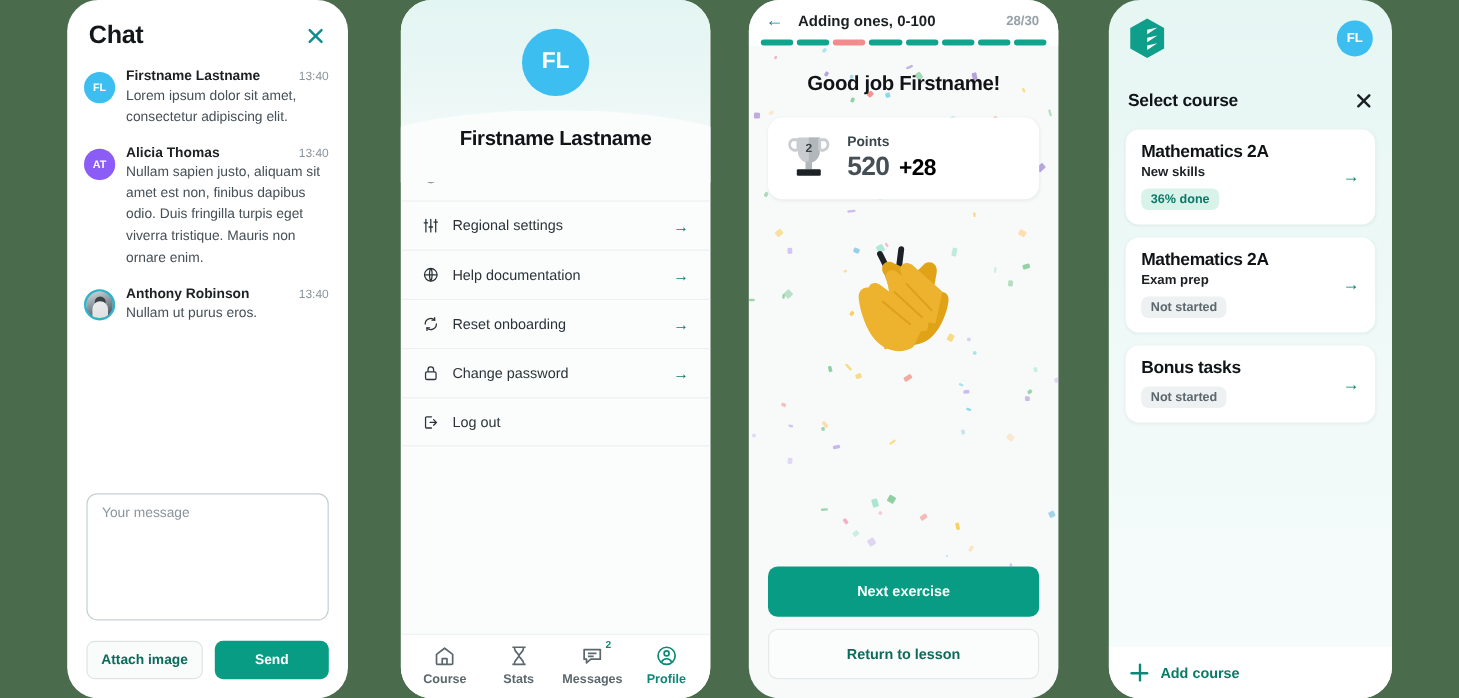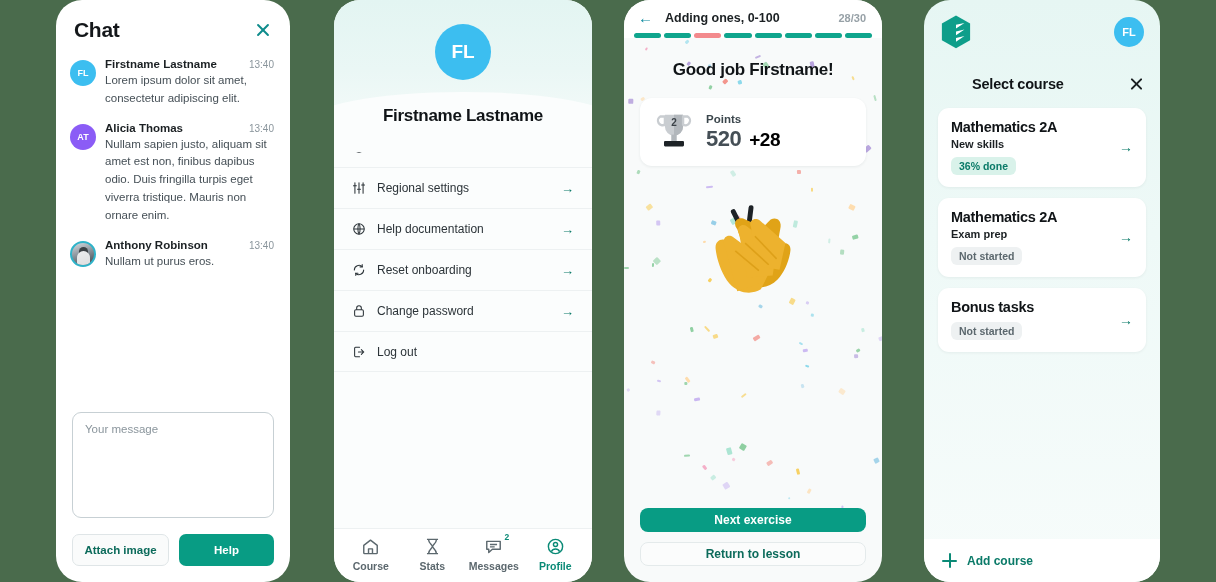--- a/index.html
+++ b/index.html
@@ -163,21 +163,21 @@
     margin-top: 10px; padding: 8px 14px; display: flex; align-items: center;
     background: #fbfbfa; border-radius: 12px;
   }
   .level-left { flex: 1; display: flex; align-items: baseline; gap: 6px; }
   .level-num { font-size: 15px; font-weight: bold; color: #3b464c; }
   .level-txt { font-size: 11.5px; color: #3b464c; }
   .clap { text-align: center; margin-top: 24px; position: relative; z-index: 2; }
   .clap svg { width: 118px; height: 118px; }
   .done-foot { padding: 0 16px 16px 16px; position: relative; z-index: 3; }
   .big-btn {
-    width: 100%; height: 24px; border-radius: 8px; font-size: 12px; font-weight: bold;
+    width: 100%; height: 42px; border-radius: 8px; font-size: 12px; font-weight: bold;
     display: flex; align-items: center; justify-content: center; cursor: pointer; border: none;
     font-family: "Liberation Sans", sans-serif;
   }
   .big-btn.primary { background: #089c84; color: #fff; }
   .big-btn.ghost { background: #fbfcfc; border: 1px solid #e4eaeb; color: #0c6b5b; margin-top: 10px; }
 
   
   #panel-course {
     left: 924px; width: 236px;
     background: linear-gradient(180deg,#e6f6f3 0%,#eef9f7 40%,#f7fcfb 100%);
@@ -186,21 +186,20 @@
   .cs-top { display: flex; align-items: center; justify-content: space-between; padding: 14px 16px 0 16px; }
   .logo { width: 32px; height: 36px; }
   .cs-avatar {
     width: 30px; height: 30px; border-radius: 50%; background: #3cbef0;
     color: #fff; font-size: 11px; font-weight: bold;
     display: flex; align-items: center; justify-content: center;
   }
   .cs-headrow {
     display: flex; align-items: center; justify-content: space-between;
     padding: 26px 16px 0 16px;
-    margin-left: 32px;
   }
   .cs-title { font-size: 14.5px; font-weight: bold; color: #101417; letter-spacing: -.2px; }
   .cs-close { width: 15px; height: 15px; position: relative; cursor: pointer; }
   .cs-close::before, .cs-close::after {
     content:""; position:absolute; left:0; top:6.5px; width:15px; height:2px;
     background:#1b2023; border-radius:1px;
   }
   .cs-close::before { transform: rotate(45deg); }
   .cs-close::after  { transform: rotate(-45deg); }
   .cs-list { padding: 16px 14px 0 14px; flex: 1; }
@@ -274,21 +273,21 @@
           </div>
           <div class="msg-text">Nullam ut purus eros.</div>
         </div>
       </div>
 
     </div>
     <div class="chat-foot">
       <textarea class="msg-input" placeholder="Your message" style=""></textarea>
       <div class="chat-btns">
         <button class="btn btn-ghost">Attach image</button>
-        <button class="btn btn-primary">Help</button>
+        <button class="btn btn-primary">Send</button>
       </div>
     </div>
   </div>
 
   <div class="panel" id="panel-profile">
     <div class="prof-hero">
       <div class="prof-avatar">FL</div>
       <div class="prof-name">Firstname Lastname</div>
     </div>
 

